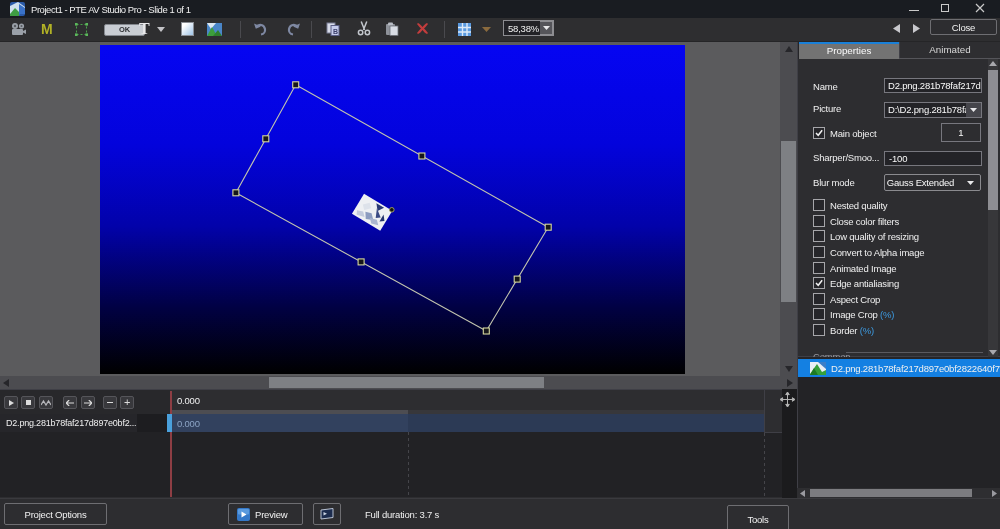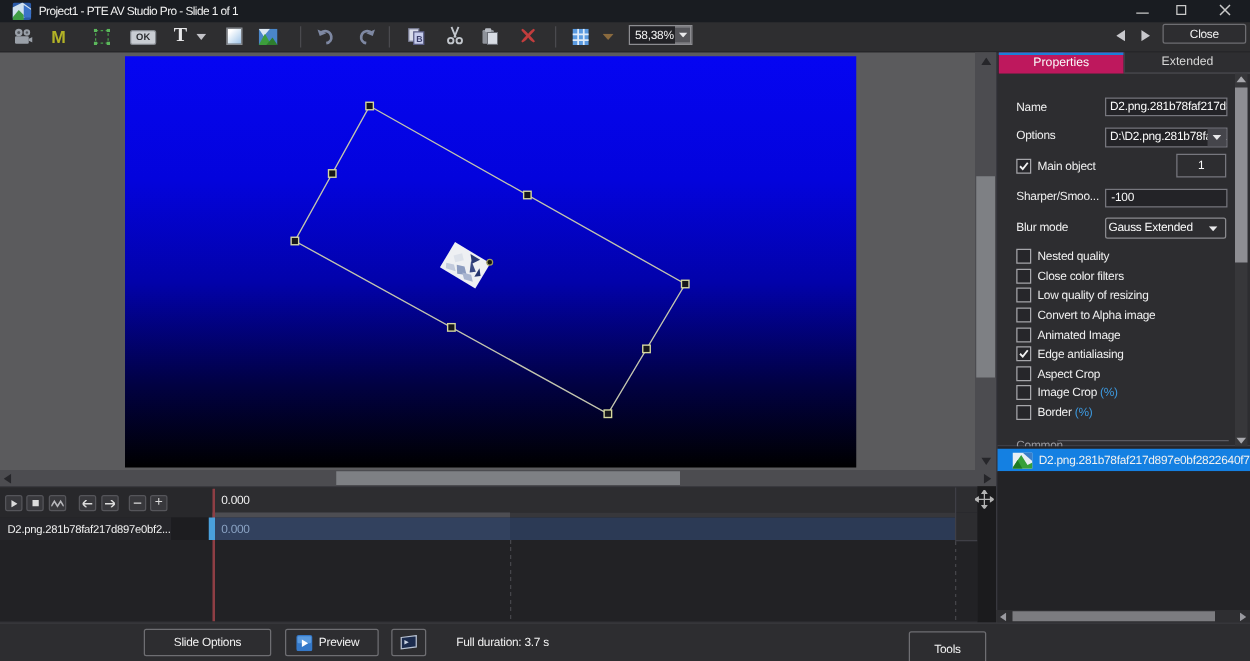--- a/index.html
+++ b/index.html
@@ -39,21 +39,21 @@
 <div class="abs" style="left:41px;top:21px;color:#b2b226;font-size:14px;font-weight:bold">M</div>
 
 <svg class="abs" style="left:75px;top:23px" width="13" height="13" viewBox="0 0 13 13">
   <rect x="1.5" y="1.5" width="10" height="10" fill="none" stroke="#49a049" stroke-width="1" stroke-dasharray="2 2"></rect>
   <rect x="0" y="0" width="2.6" height="2.6" fill="#5cb85c"></rect>
       <rect x="10.4" y="0" width="2.6" height="2.6" fill="#5cb85c"></rect>
   <rect x="0" y="10.4" width="2.6" height="2.6" fill="#5cb85c"></rect>
       <rect x="10.4" y="10.4" width="2.6" height="2.6" fill="#5cb85c"></rect>
 </svg>
 
-<div class="abs" style="left:104px;top:24px;width:21px;height:12px;background:#c9cdd3;border-radius:2px;border:1px solid #84888e;color:#2c2e32;font-size:7.5px;font-weight:bold;text-align:center;line-height:10px">OK</div>
+<div class="abs" style="left:104px;top:24px;width:41px;height:12px;background:#c9cdd3;border-radius:2px;border:1px solid #84888e;color:#2c2e32;font-size:7.5px;font-weight:bold;text-align:center;line-height:10px">OK</div>
 
 <div class="abs" style="left:139px;top:20px;color:#e8e8ea;font-size:16px;font-family:'Liberation Serif',serif;font-weight:bold">T</div>
 <svg class="abs" style="left:157px;top:27px" width="8" height="5" viewBox="0 0 8 5">
       <path d="M0 0 L8 0 L4 5 Z" fill="#c3c3c7"></path>
     </svg>
 
 <div class="abs" style="left:181px;top:22px;width:13px;height:14px;border:1px solid #8a8e94;background:linear-gradient(135deg,#ffffff 20%,#9fc4e8)"></div>
 
 <svg class="abs" style="left:207px;top:23px" width="15" height="13" viewBox="0 0 15 13">
   <rect width="15" height="13" fill="#4a86c8"></rect>
@@ -227,28 +227,28 @@
     <path d="M7.5 2 L7.5 13 M2 7.5 L13 7.5" fill="none"></path>
     <path d="M7.5 0 L5.7 2.6 L9.3 2.6 Z"></path>
         <path d="M7.5 15 L5.7 12.4 L9.3 12.4 Z"></path>
     <path d="M0 7.5 L2.6 5.7 L2.6 9.3 Z"></path>
         <path d="M15 7.5 L12.4 5.7 L12.4 9.3 Z"></path>
   </g>
 </svg>
 
 <div class="abs" style="left:797px;top:42px;width:203px;height:457px;background:#252528;border-left:1px solid #3f3f46"></div>
 
-<div class="abs" style="left:799px;top:42px;width:100px;height:17px;background:#be185d;border-top:2px solid #1a80d8;color:#fafafa;font-size:9.8px;text-align:center;line-height:14px">Properties</div>
-<div class="abs" style="left:899px;top:42px;width:101px;height:16px;background:#2e2e31;border-left:1px solid #3f3f46;color:#d8d8d8;font-size:9.8px;text-align:center;line-height:16px">Extended</div>
+<div class="abs" style="left:799px;top:42px;width:100px;height:17px;background:#737373;border-top:2px solid #1a80d8;color:#fafafa;font-size:9.8px;text-align:center;line-height:14px">Properties</div>
+<div class="abs" style="left:899px;top:42px;width:101px;height:16px;background:#2e2e31;border-left:1px solid #3f3f46;color:#d8d8d8;font-size:9.8px;text-align:center;line-height:16px">Animated</div>
 <div class="abs" style="left:899px;top:58px;width:101px;height:1px;background:#55555a"></div>
 
 <div class="abs" style="left:798px;top:59px;width:202px;height:298px;background:#2d2d30;border-bottom:1px solid #3f3f46"></div>
 <div class="abs txt" style="left:813px;top:81px">Name</div>
 <div class="abs" style="left:884px;top:78px;width:98px;height:15px;border:1px solid #77777e;background:#232327;color:#fafafa;font-size:9.5px;letter-spacing:-0.2px;line-height:13px;padding-left:3px;overflow:hidden;white-space:nowrap">D2.png.281b78faf217d8</div>
-<div class="abs txt" style="left:813px;top:103px">Options</div>
+<div class="abs txt" style="left:813px;top:103px">Picture</div>
 <div class="abs" style="left:884px;top:102px;width:98px;height:16px;border:1px solid #77777e;background:#232327;color:#fafafa;font-size:9.5px;letter-spacing:-0.2px;line-height:14px;padding-left:3px;overflow:hidden;white-space:nowrap">D:\D2.png.281b78faf217d8</div>
 <div class="abs" style="left:966px;top:103px;width:15px;height:14px;background:#45454b;display:flex;align-items:center;justify-content:center">
       <svg width="7" height="4" viewBox="0 0 7 4">
         <path d="M0 0 L7 0 L3.5 4 Z" fill="#e8e8ea"></path>
       </svg>
     </div>
 <div class="cb" style="left:813px;top:127px">
       <svg width="10" height="10" viewBox="0 0 10 10" style="display:block">
         <path d="M2 5 L4.2 7.3 L8.2 2.2" stroke="#f0f0f0" stroke-width="1.5" fill="none"></path>
       </svg>
@@ -314,21 +314,21 @@
 <div class="abs" style="left:797px;top:488px;width:203px;height:10px;background:#2e2e31"></div>
 <svg class="abs" style="left:800px;top:490px" width="5" height="7" viewBox="0 0 5 7">
       <path d="M5 0 L0 3.5 L5 7 Z" fill="#9a9aa0"></path>
     </svg>
 <div class="abs" style="left:810px;top:489px;width:162px;height:8px;background:#7c7c80"></div>
 <svg class="abs" style="left:992px;top:490px" width="5" height="7" viewBox="0 0 5 7">
       <path d="M0 0 L5 3.5 L0 7 Z" fill="#9a9aa0"></path>
     </svg>
 
 <div class="abs" style="left:0;top:498px;width:1000px;height:31px;background:#2d2d30;border-top:1px solid #3a3a3e"></div>
-<div class="btn" style="left:115px;top:503px;width:102px;height:22px">Slide Options</div>
+<div class="btn" style="left:4px;top:503px;width:103px;height:22px">Project Options</div>
 <div class="btn" style="left:228px;top:503px;width:75px;height:22px;justify-content:flex-start;padding-left:8px">
   <svg width="13" height="13" viewBox="0 0 13 13" style="margin-right:5px">
         <rect width="13" height="13" rx="2" fill="#3478c8"></rect>
         <rect x="1" y="1" width="11" height="5.5" rx="1" fill="#5a9ade"></rect>
         <path d="M4.5 3.5 L9.5 6.5 L4.5 9.5 Z" fill="#fff"></path>
       </svg>Preview</div>
 <div class="btn" style="left:313px;top:503px;width:28px;height:22px">
   <svg width="16" height="12" viewBox="0 0 16 12">
         <path d="M2 2 L14 0.5 L14 9.5 L2 11 Z" fill="#1c2c4e" stroke="#b8c2d2" stroke-width="1"></path>
         <path d="M4.5 4 L8 5.8 L4.5 7.6 Z" fill="#c8d2e2"></path>

